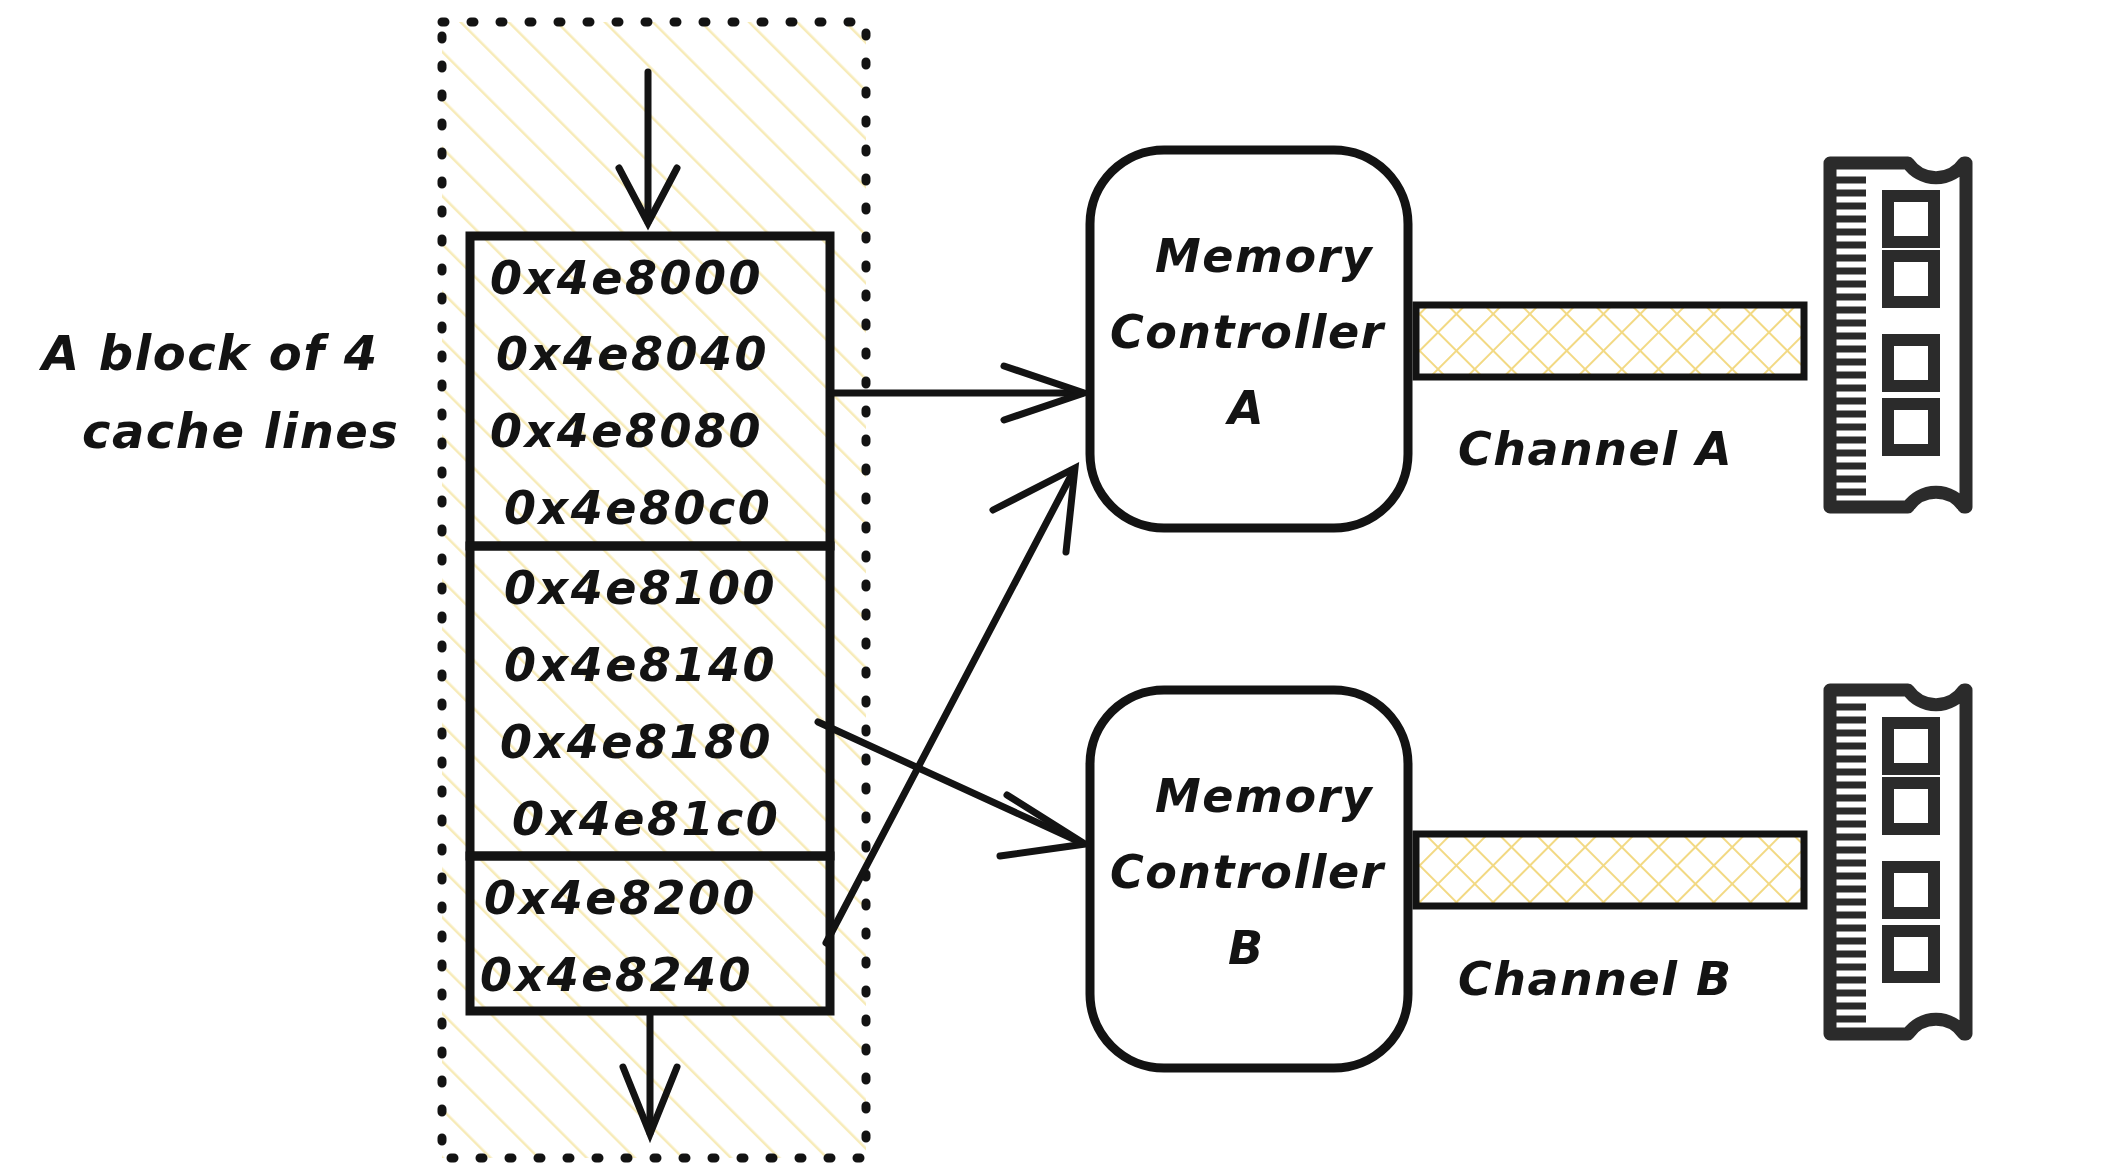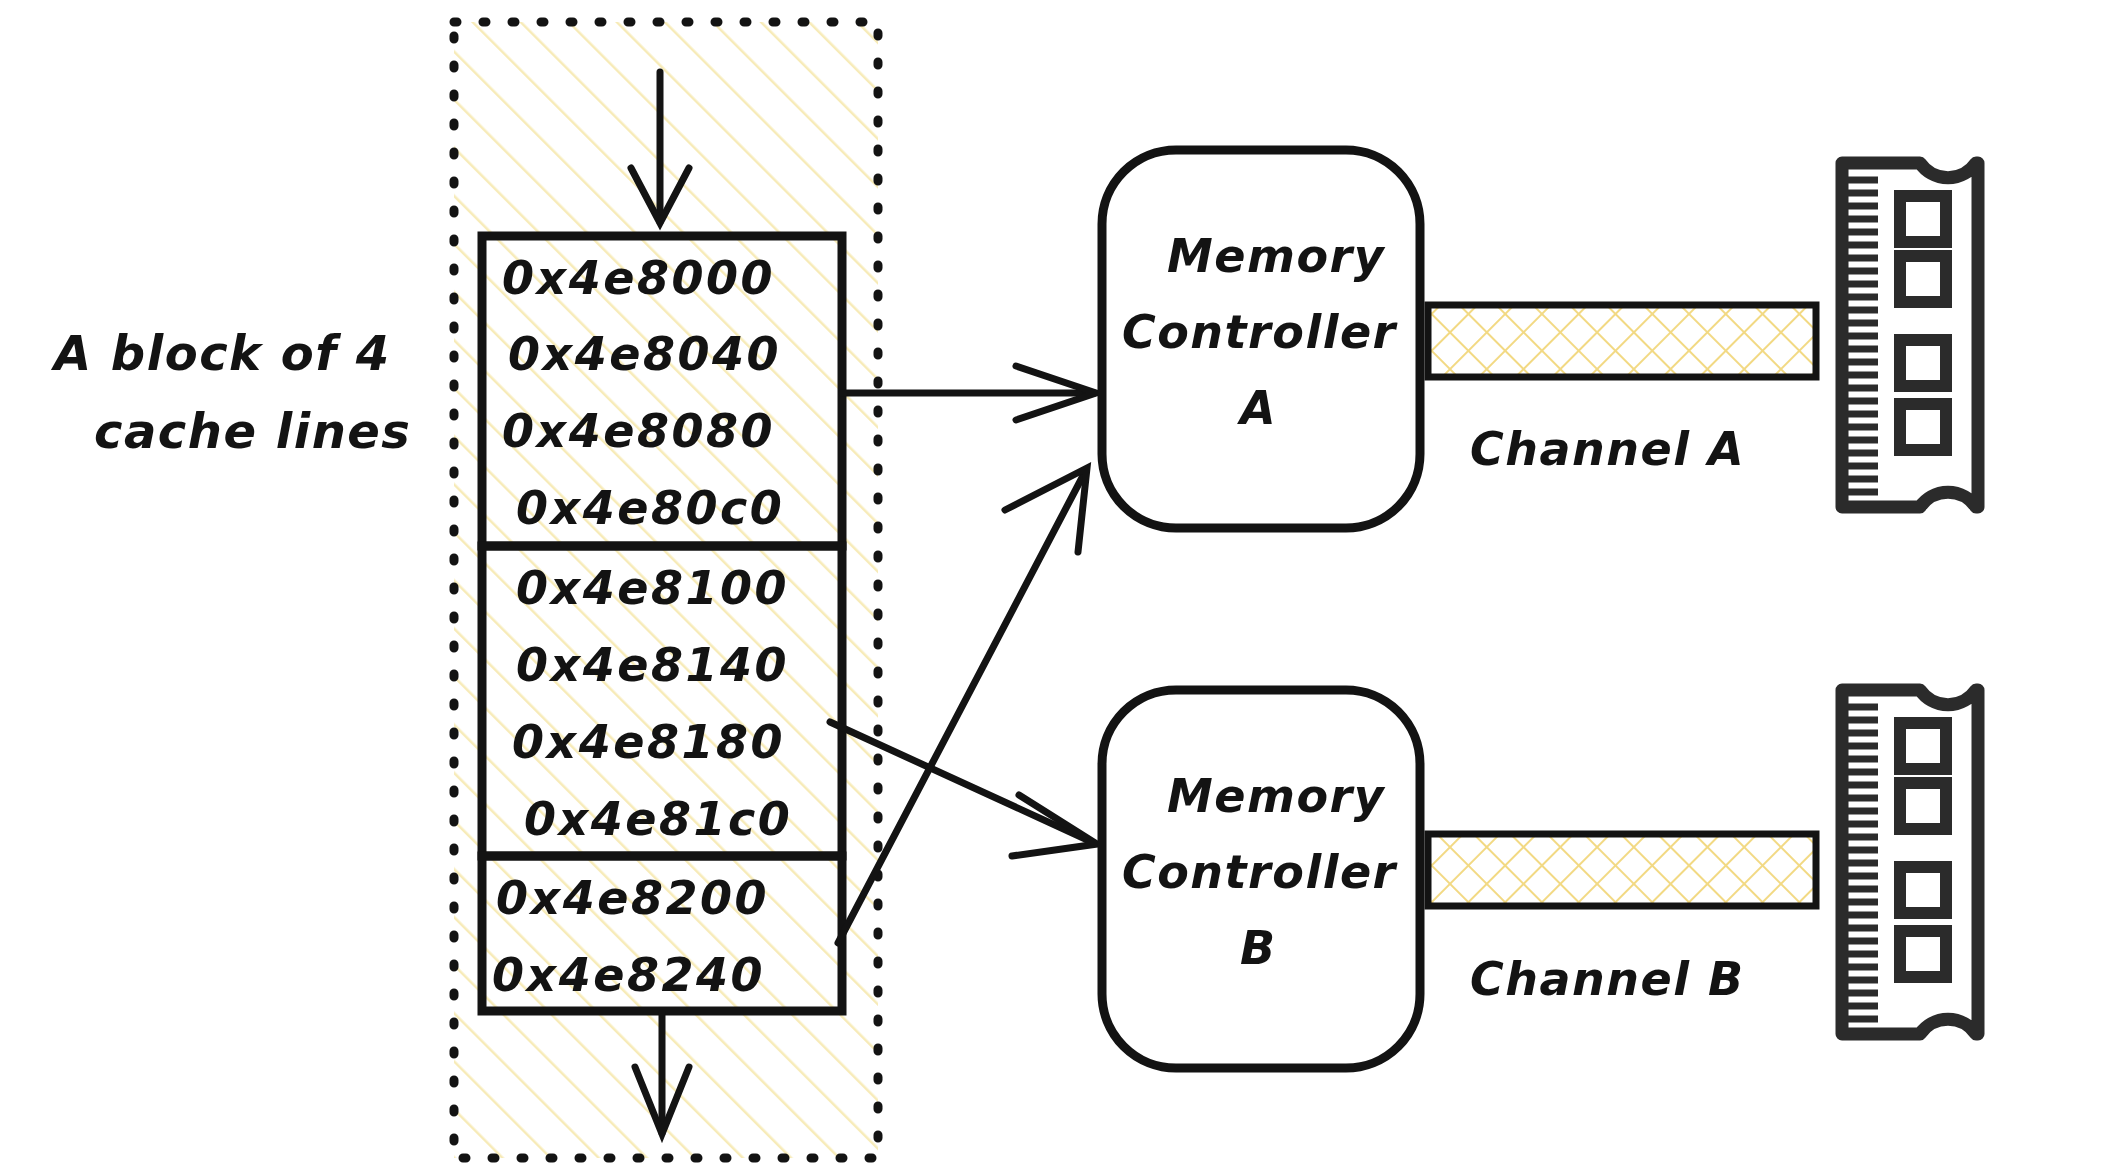--- a/index.html
+++ b/index.html
@@ -9,21 +9,21 @@
     background: #ffffff;
   }
   body {
     width: 2108px; height: 1170px;
     font-family: "DejaVu Sans", sans-serif;
     overflow: hidden;
     position: relative;
   }
   #stage {
     position: absolute;
-    left: 16px; top: 0;
+    left: 4px; top: 0;
     width: 1872px; height: 1170px;
   }
   svg#diagram {
     position: absolute;
     left: 0; top: 0;
     width: 2108px;
     height: 1170px;
     display: block;
   }
   .hand-text {

